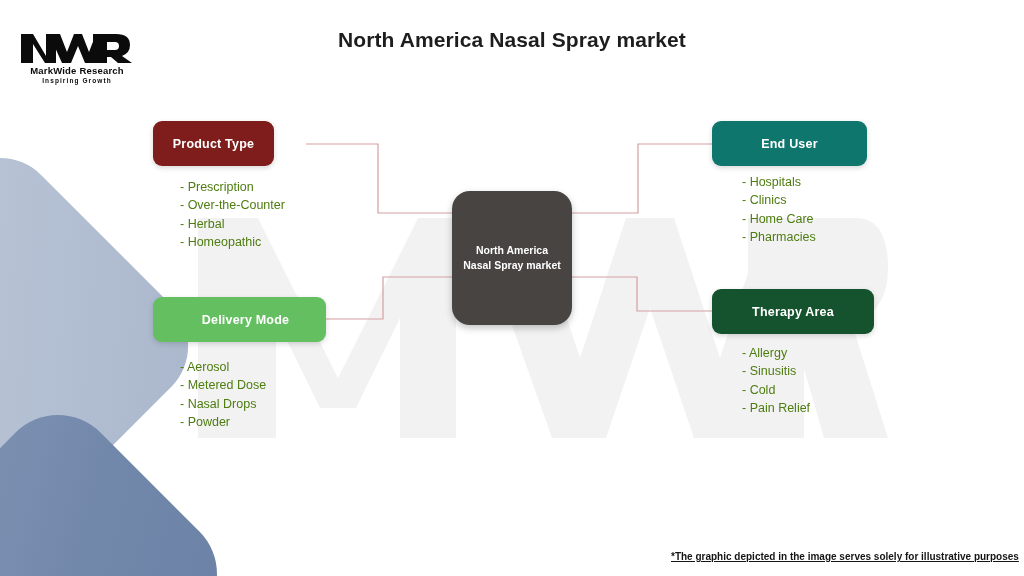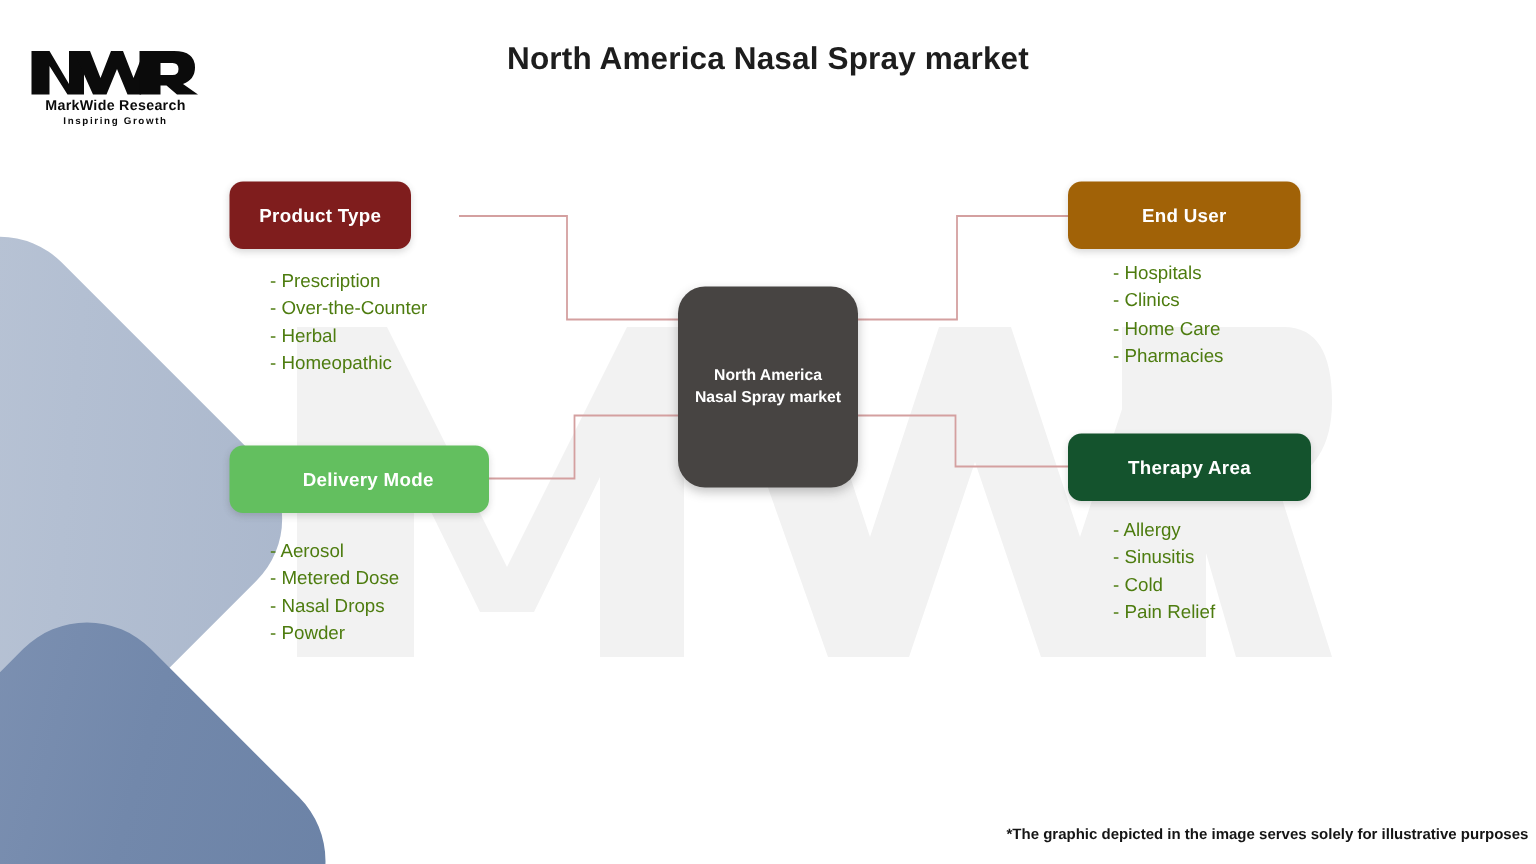--- a/index.html
+++ b/index.html
@@ -91,21 +91,21 @@
     justify-content: center;
     color: #ffffff;
     font-size: 12.5px;
     font-weight: bold;
     letter-spacing: 0.2px;
     box-shadow: 0 2px 5px rgba(60,60,60,0.20);
   }
 
   .node-product   { left: 153px; top: 121px; width: 121px; height: 45px; background: #7f1d1d; }
   .node-delivery  { left: 153px; top: 297px; width: 161px; height: 45px; background: #63bf5f; padding-left: 12px; }
-  .node-enduser   { left: 712px; top: 121px; width: 155px; height: 45px; background: #a16207; }
+  .node-enduser   { left: 712px; top: 121px; width: 155px; height: 45px; background: #0f766e; }
   .node-therapy   { left: 712px; top: 289px; width: 162px; height: 45px; background: #14532d; }
 
   .node-center {
     position: absolute;
     left: 452px;
     top: 191px;
     width: 120px;
     height: 134px;
     background: #474442;
     border-radius: 18px;
@@ -146,20 +146,21 @@
     color: #111111;
   }
   .disclaimer {
     position: absolute;
     left: 671px;
     top: 551px;
     font-size: 10px;
     font-weight: bold;
     color: #151515;
     white-space: nowrap;
+    text-decoration: underline;
   }
 </style>
 </head>
 <body>
 
 <div id="canvas">
 
   <div class="bg-layer">
     <div class="blob-light"></div>
     <div class="blob-dark"></div>

